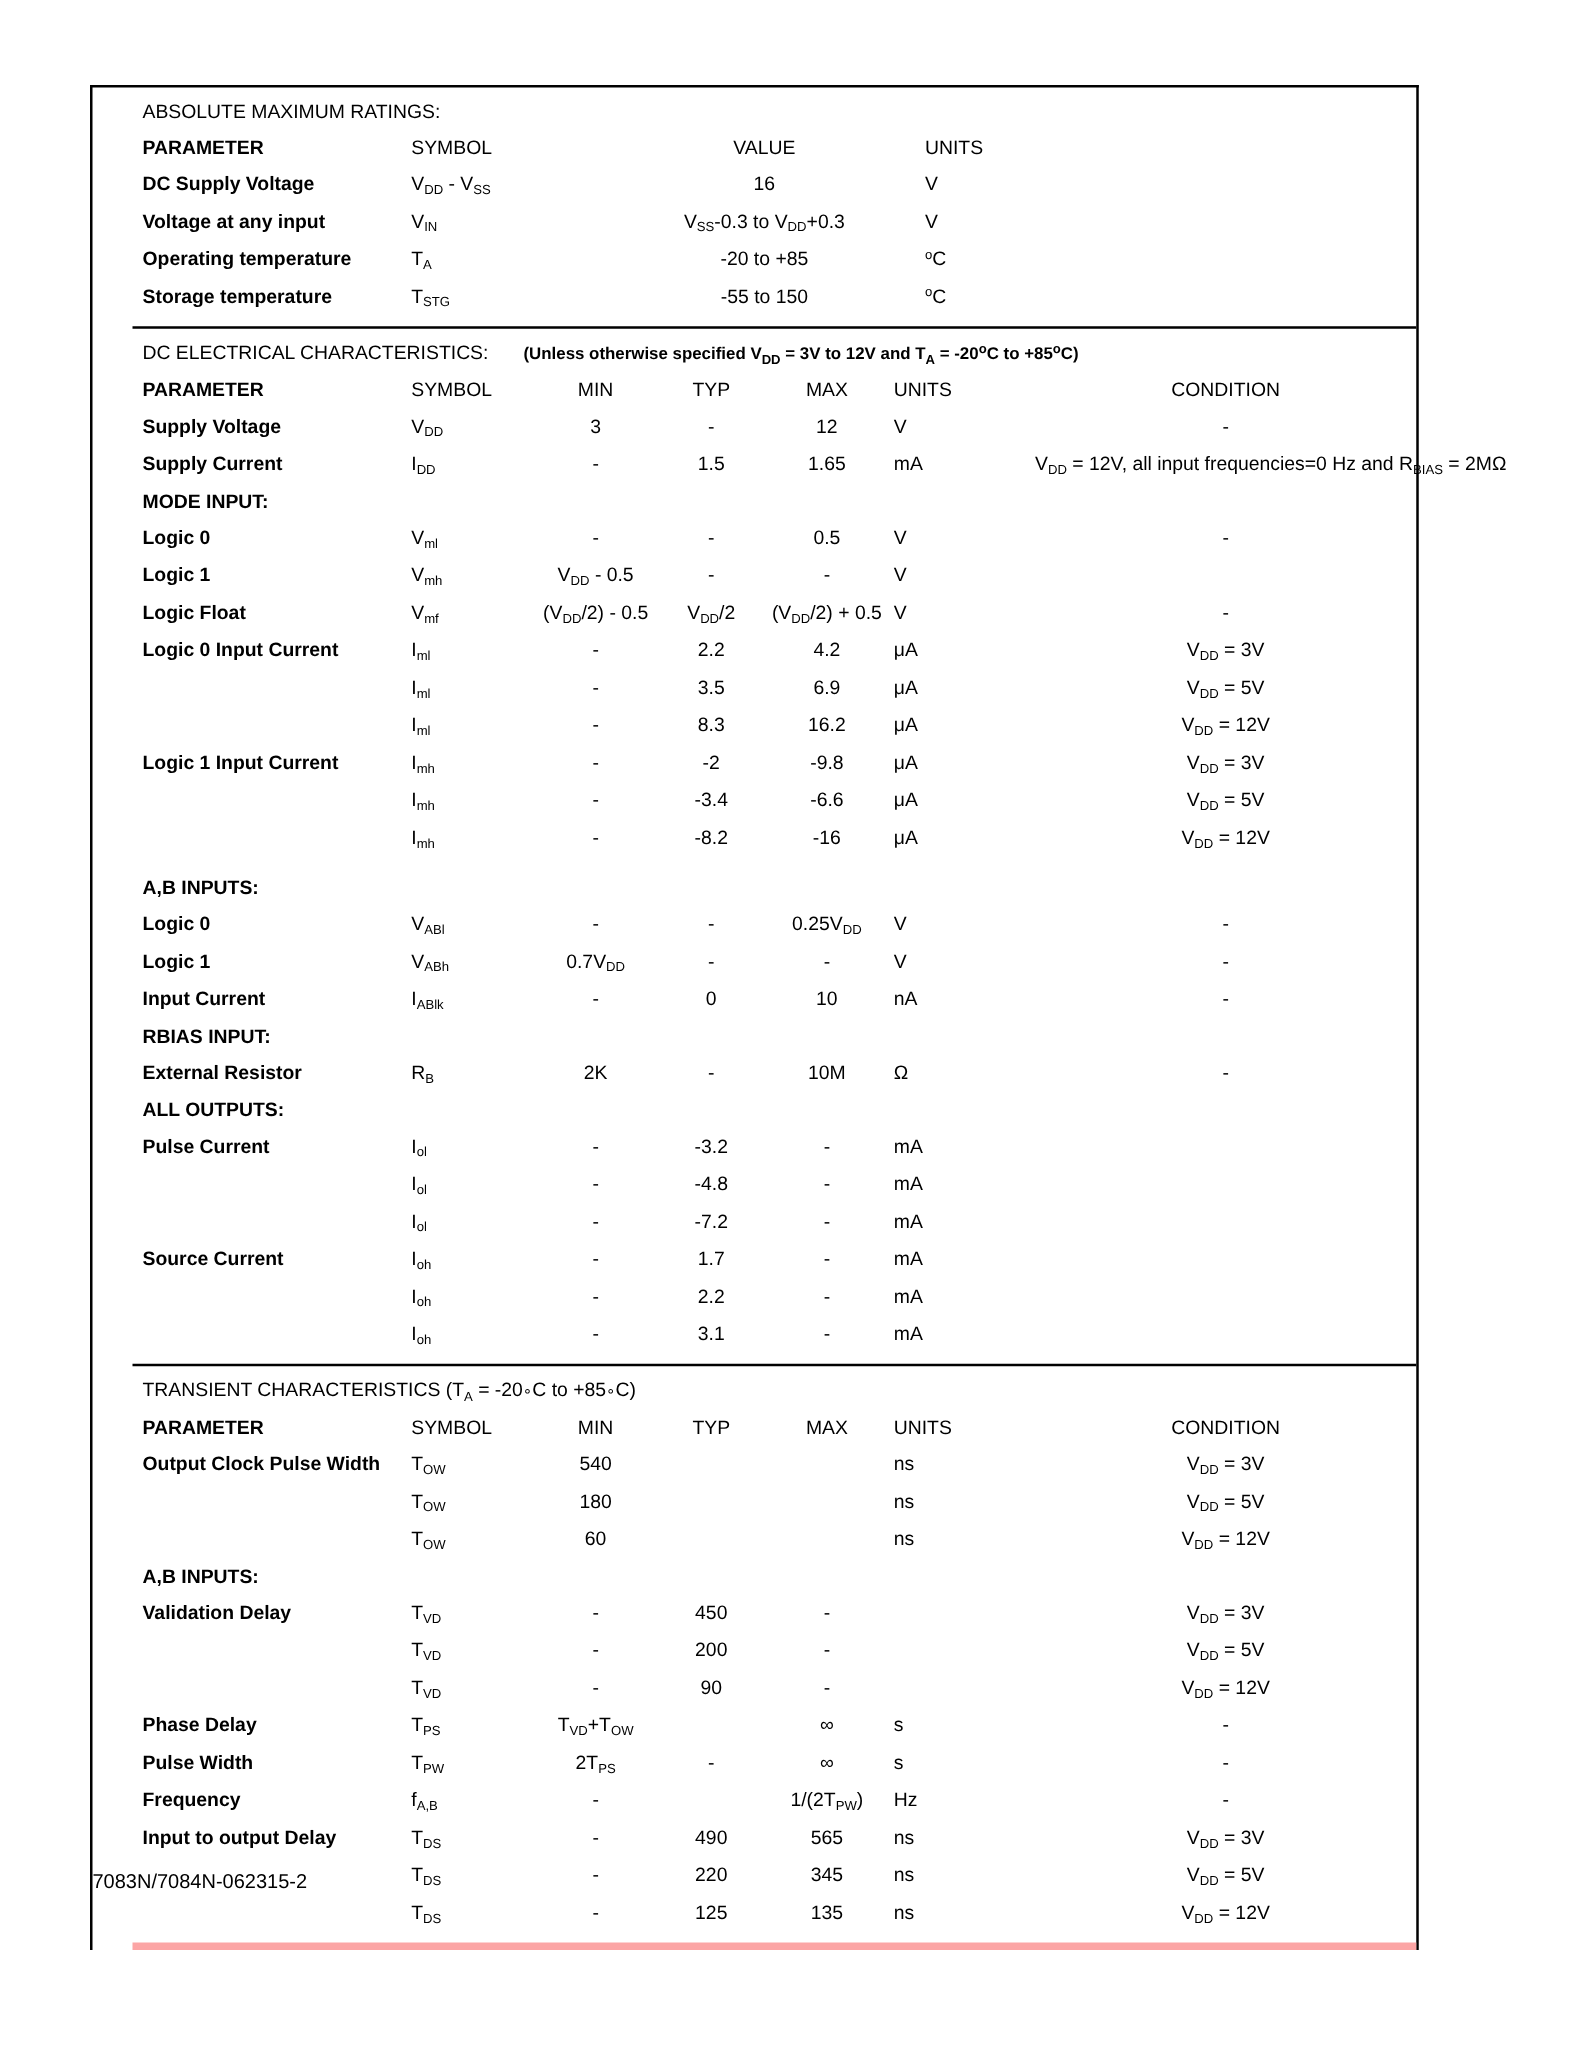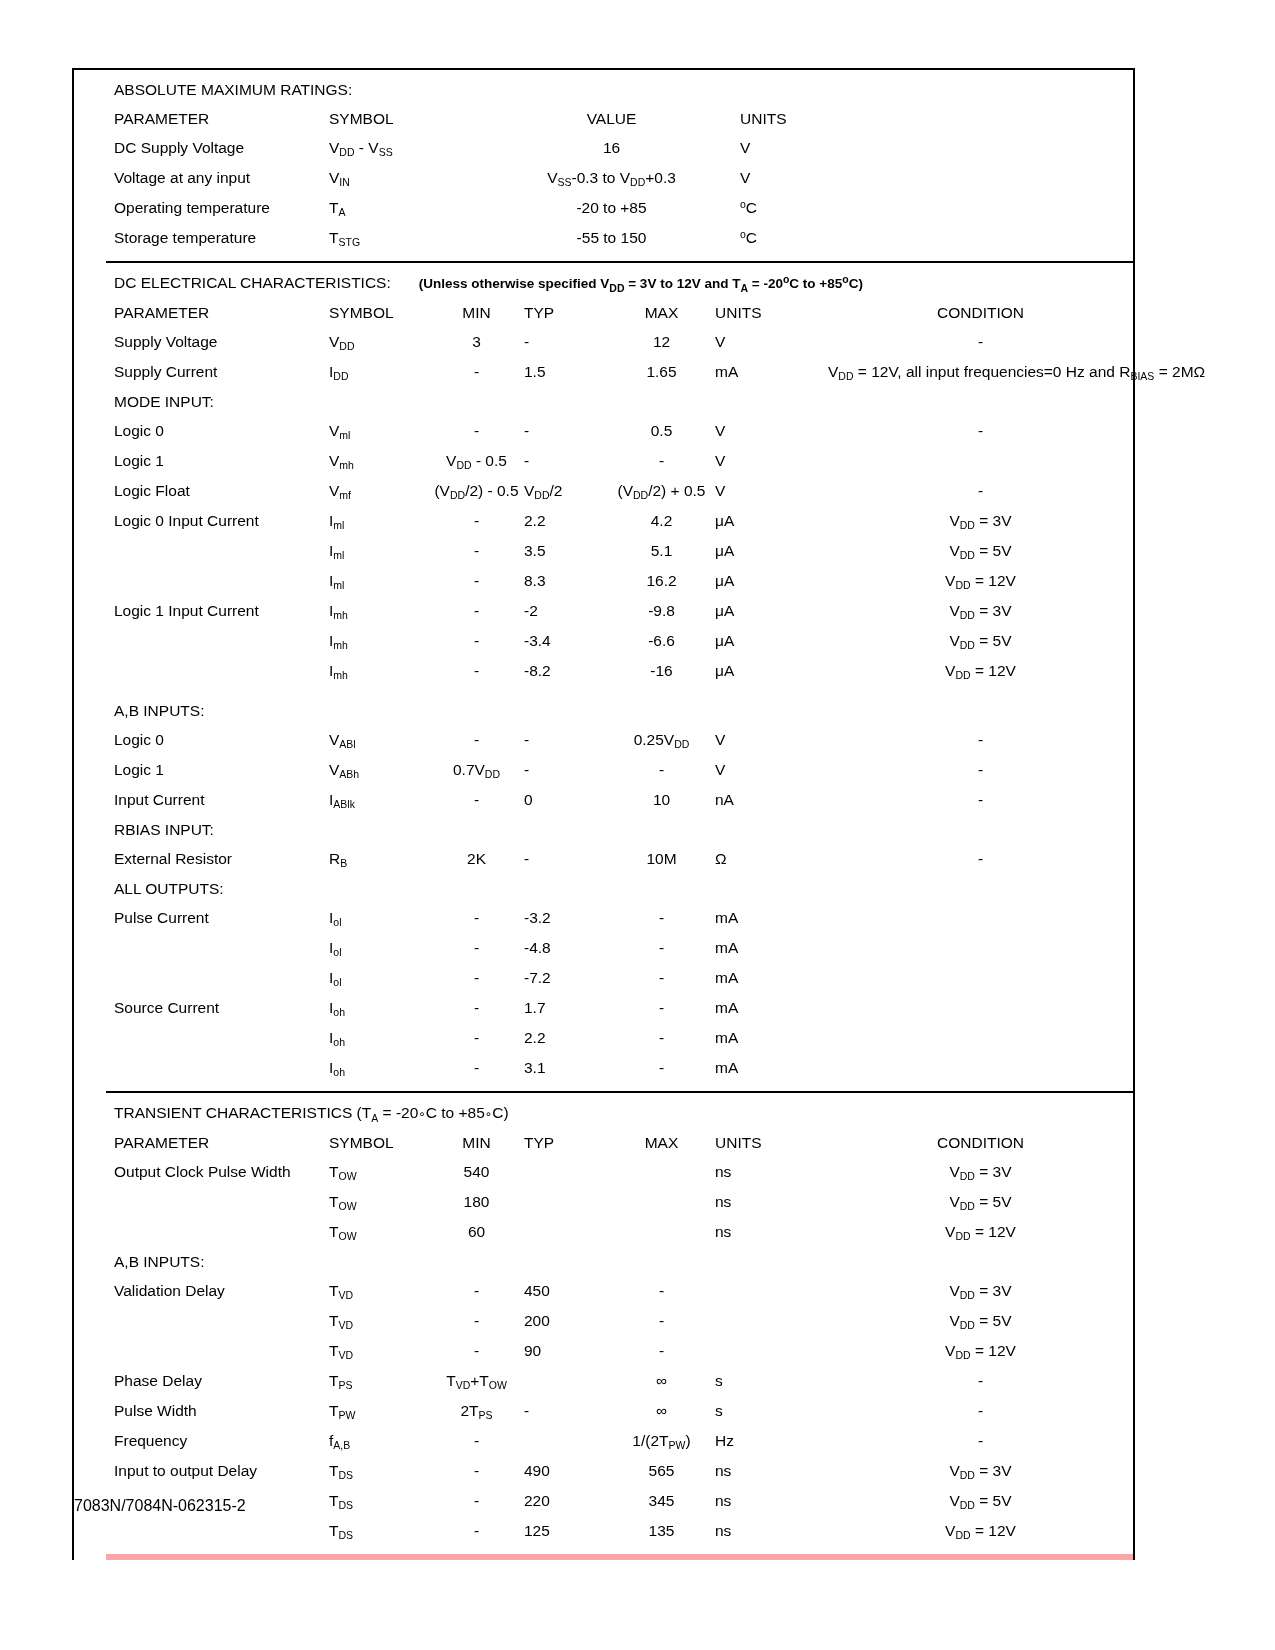--- a/index.html
+++ b/index.html
@@ -42,24 +42,24 @@
     width: 100%;
     table-layout: fixed;
   }
   table.grid td {
     font-size: 15.5px;
     line-height: 18px;
     padding: 5.5px 0 5.5px 0;
     vertical-align: top;
     white-space: nowrap;
   }
-  .c-param   { width: 215px; padding-left: 8px !important; }
+  .c-param   { width: 215px; padding-left: 8px !important; font-weight: bold; }
   .c-symbol  { width: 100px; }
   .c-min     { width: 95px;  text-align: center; }
-  .c-typ     { width: 90px;  }
+  .c-typ     { width: 90px;  text-align: center; }
   .c-max     { width: 95px;  text-align: center; }
   .c-units   { width: 95px;  text-align: left; padding-left: 6px !important; }
   .c-cond    { width: auto;  text-align: center; padding-left: 18px !important; }
 
   
   .amr .c-param  { width: 215px; padding-left: 8px !important; }
   .amr .c-symbol { width: 160px; }
   .amr .c-value  { width: 245px; text-align: center; }
   .amr .c-units  { width: auto; text-align: left; padding-left: 6px !important; }
 
@@ -213,21 +213,21 @@
           <td class="c-typ">2.2</td>
           <td class="c-max">4.2</td>
           <td class="c-units">μA</td>
           <td class="c-cond">V<sub>DD</sub> = 3V</td>
         </tr>
         <tr>
           <td class="c-param"></td>
           <td class="c-symbol">I<sub>ml</sub></td>
           <td class="c-min">-</td>
           <td class="c-typ">3.5</td>
-          <td class="c-max">5.1</td>
+          <td class="c-max">6.9</td>
           <td class="c-units">μA</td>
           <td class="c-cond">V<sub>DD</sub> = 5V</td>
         </tr>
         <tr>
           <td class="c-param"></td>
           <td class="c-symbol">I<sub>ml</sub></td>
           <td class="c-min">-</td>
           <td class="c-typ">8.3</td>
           <td class="c-max">16.2</td>
           <td class="c-units">μA</td>

